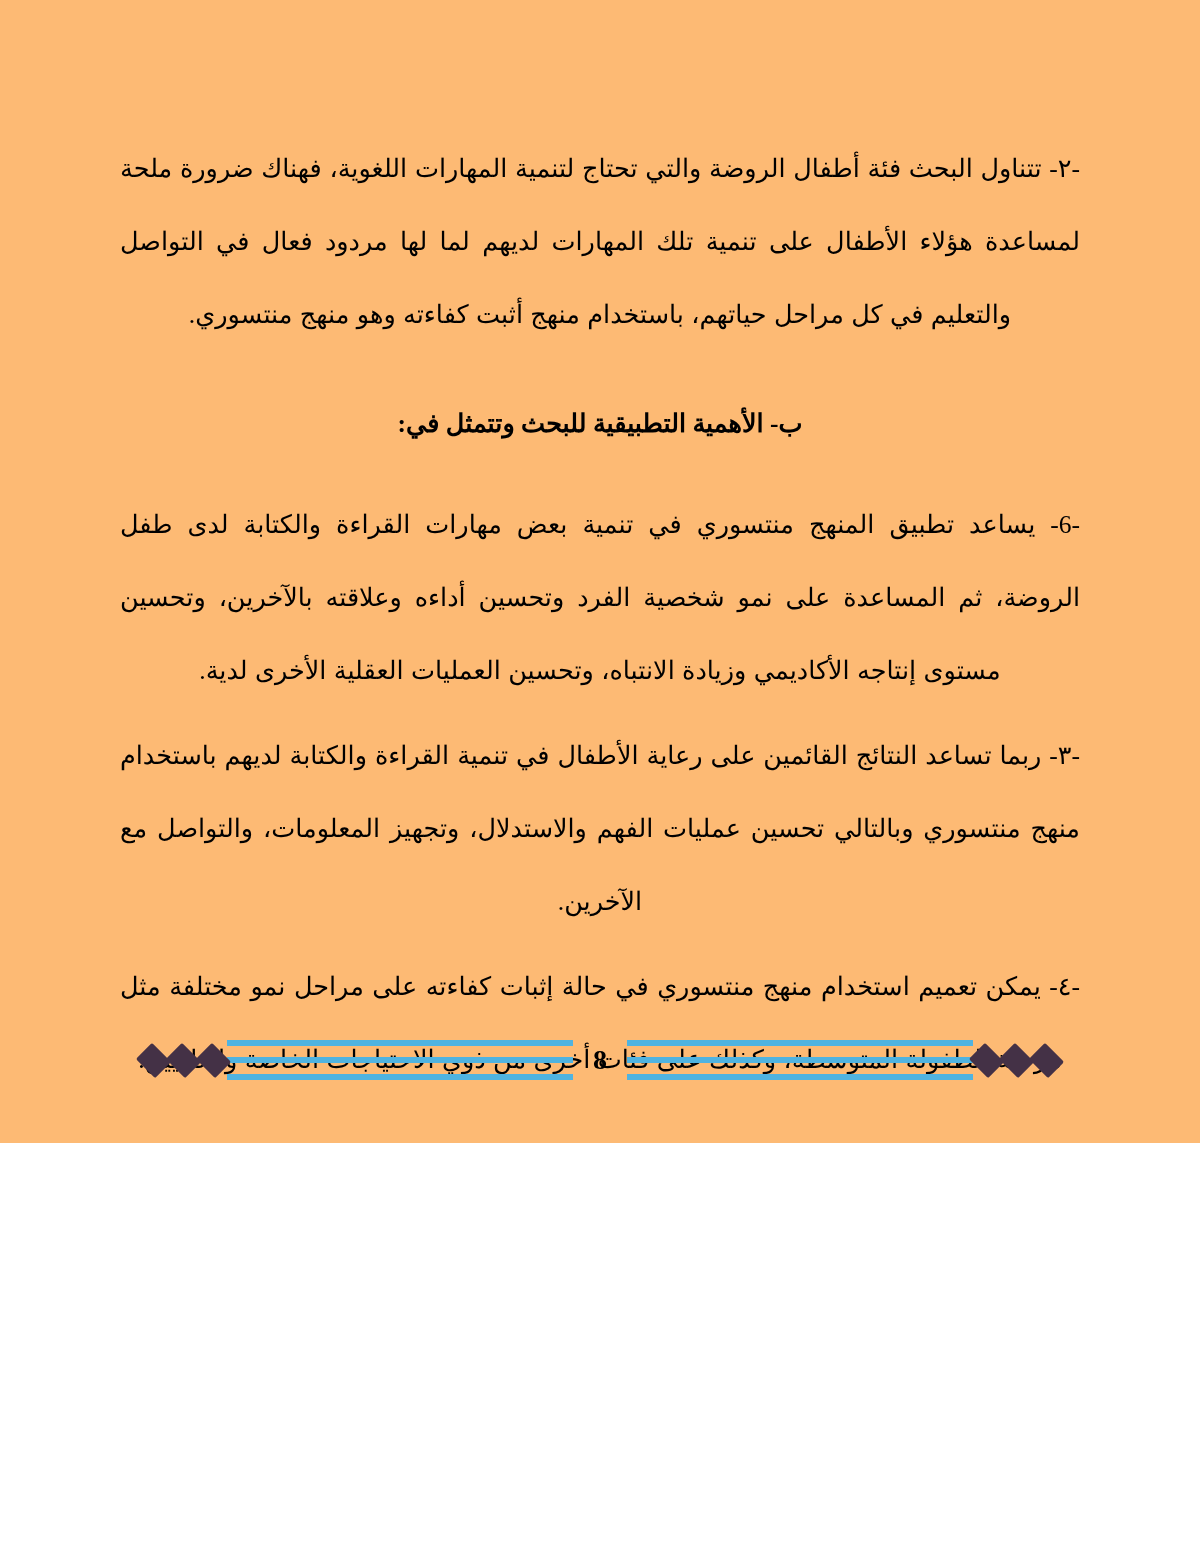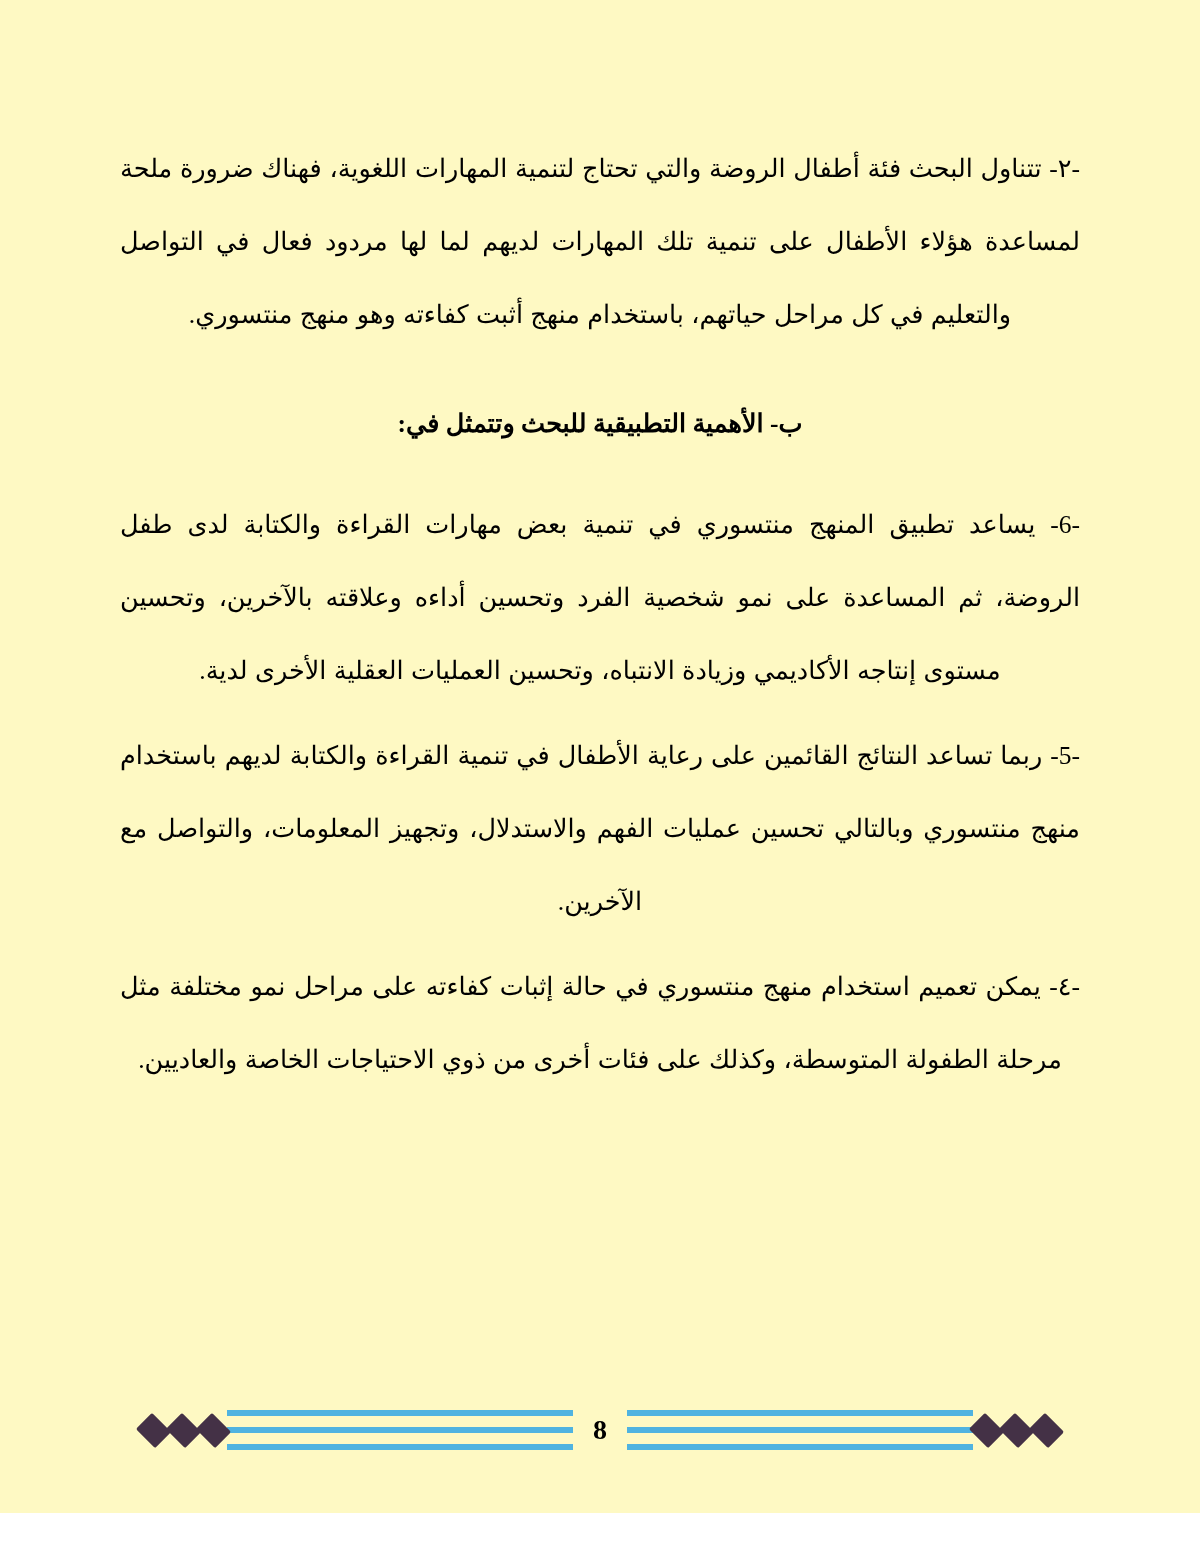--- a/index.html
+++ b/index.html
@@ -10,22 +10,22 @@
   }
 
   body {
     font-family: "Liberation Serif", "DejaVu Serif", serif;
     color: #000000;
   }
 
   .page {
     position: relative;
     width: 1200px;
-    height: 1513px;
-    background: #fef9c3;
+    height: 1143px;
+    background: #fdba74;
     overflow: hidden;
     box-sizing: border-box;
     margin-left: 36px;
   }
 
   .content {
     position: absolute;
     top: 132px;
     right: 120px;
     left: 120px;
@@ -130,21 +130,21 @@
 
     <div class="gap-sm"></div>
 
     <p class="heading">ب- الأهمية التطبيقية للبحث وتتمثل في:</p>
 
     <div class="gap-sm"></div>
 
 
     <p class="para">-6- يساعد تطبيق المنهج منتسوري في تنمية بعض مهارات القراءة والكتابة لدى طفل الروضة، ثم المساعدة على نمو شخصية الفرد وتحسين أداءه وعلاقته بالآخرين، وتحسين مستوى إنتاجه الأكاديمي وزيادة الانتباه، وتحسين العمليات العقلية الأخرى لدية.</p>
 
-    <p class="para">-5- ربما تساعد النتائج القائمين على رعاية الأطفال في تنمية القراءة والكتابة لديهم باستخدام منهج منتسوري وبالتالي تحسين عمليات الفهم والاستدلال، وتجهيز المعلومات، والتواصل مع الآخرين.</p>
+    <p class="para">-٣- ربما تساعد النتائج القائمين على رعاية الأطفال في تنمية القراءة والكتابة لديهم باستخدام منهج منتسوري وبالتالي تحسين عمليات الفهم والاستدلال، وتجهيز المعلومات، والتواصل مع الآخرين.</p>
 
     <p class="para">-٤- يمكن تعميم استخدام منهج منتسوري في حالة إثبات كفاءته على مراحل نمو مختلفة مثل مرحلة الطفولة المتوسطة، وكذلك على فئات أخرى من ذوي الاحتياجات الخاصة والعاديين.</p>
 
   </div>
 
   <div class="footer">
     <div class="footer-inner">
 
       <div class="diamonds">
         <span class="diamond"></span>

